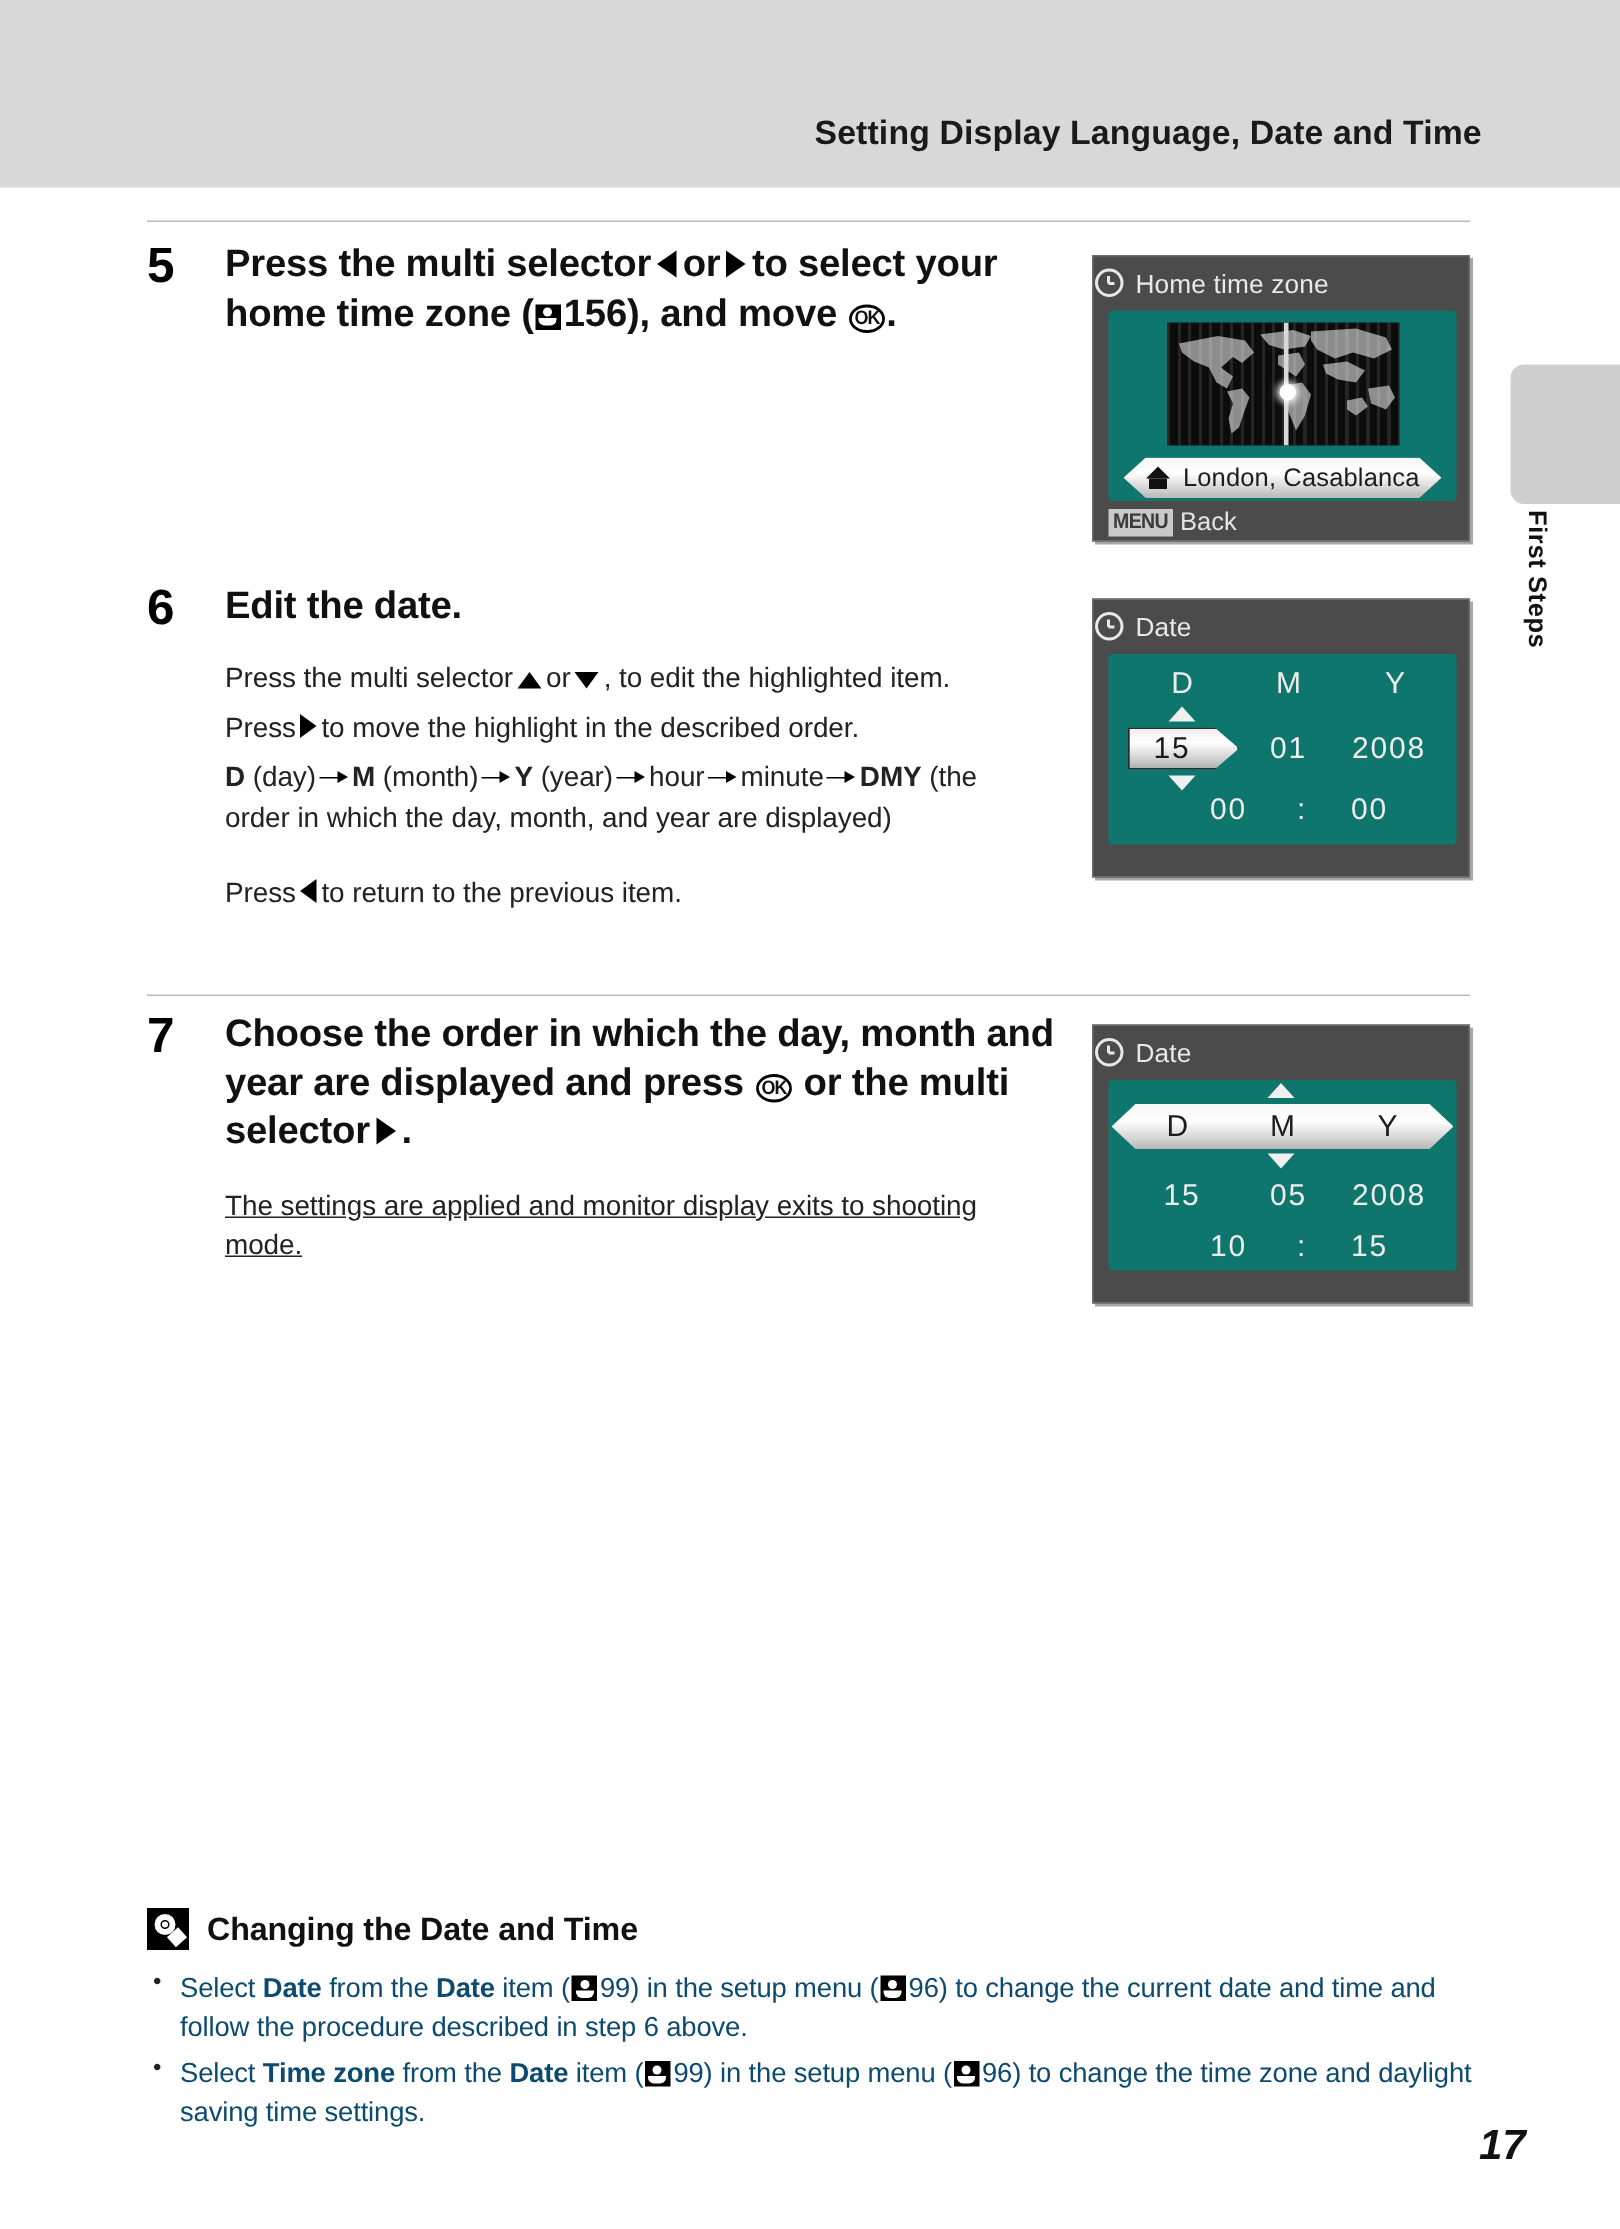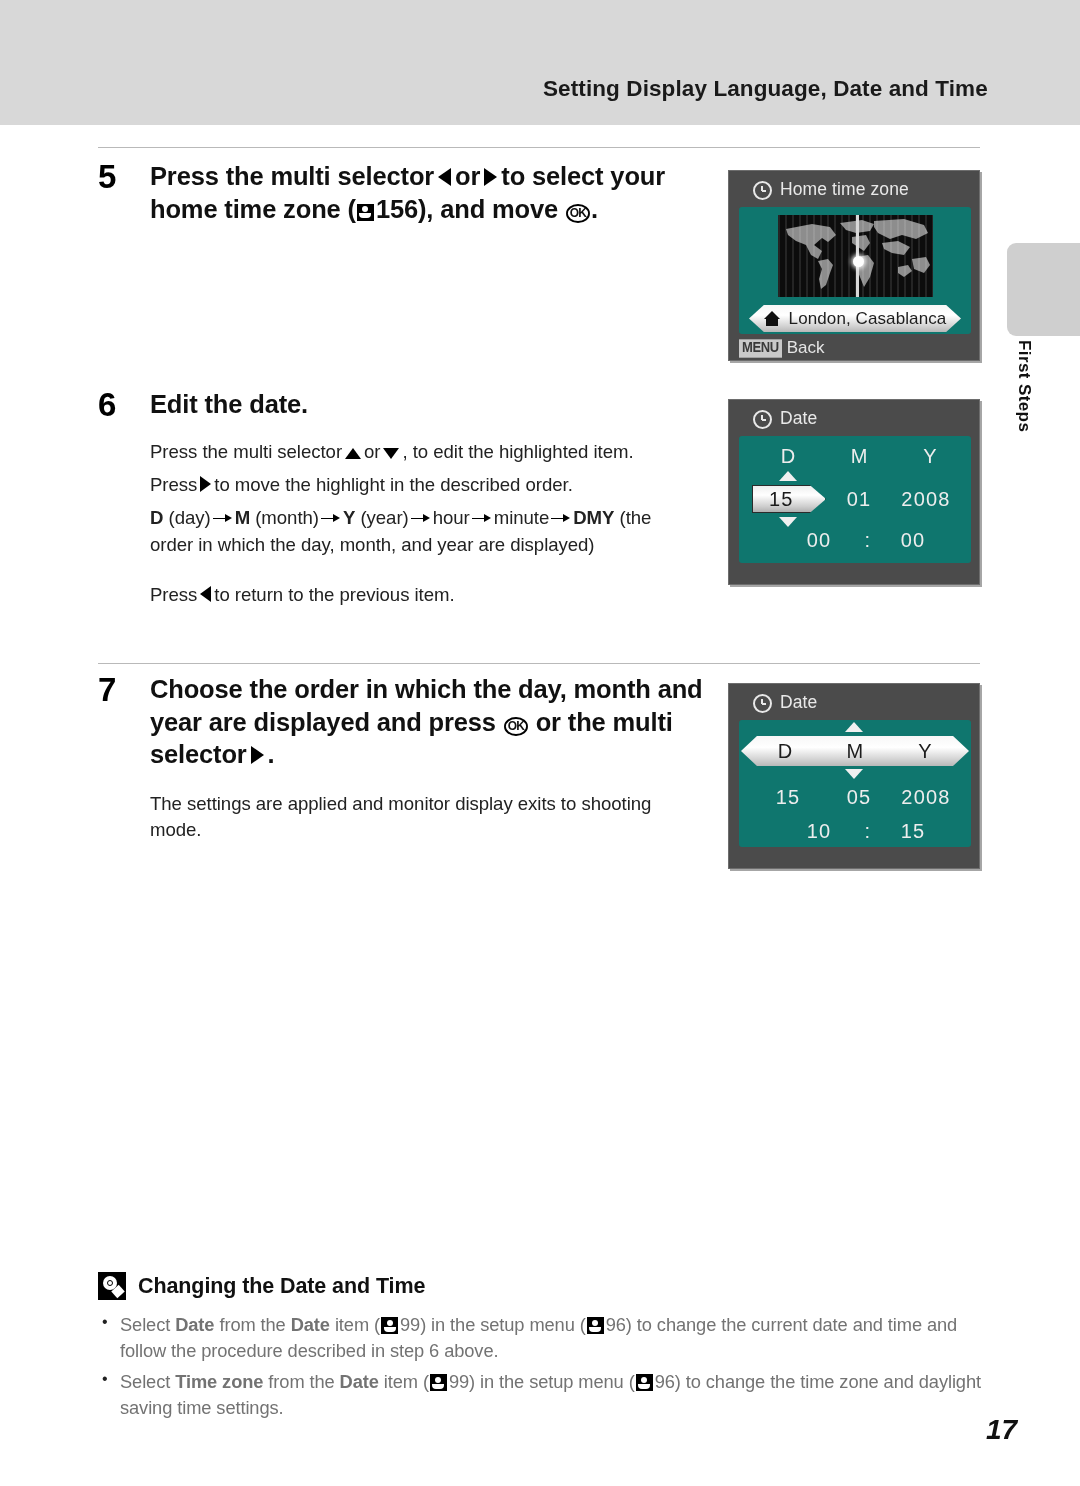--- a/index.html
+++ b/index.html
@@ -163,23 +163,23 @@
 
   
   .cam-screen {
     position: absolute;
     background: #4b4b4b;
     border: 1px solid #6d6d6d;
     box-shadow: 2px 2px 0 rgba(0,0,0,0.35);
   }
   .cam-title-row {
     position: absolute;
-    left: 24px; top: 8px;
+    left: 1px; top: 8px;
     display: flex;
-    align-items: flex-end;
+    align-items: flex-start;
     gap: 8px;
   }
   .clock-icon {
     width: 19px; height: 19px;
     border: 2px solid #e8e8e8;
     border-radius: 50%;
     position: relative;
     flex: 0 0 auto;
   }
   .clock-icon::before {
@@ -362,21 +362,21 @@
     font-weight: bold;
     color: #111;
     letter-spacing: -0.1px;
   }
   #note-list { margin: 12px 0 0 0; padding: 0; list-style: none; }
   #note-list li {
     position: relative;
     padding-left: 22px;
     font-size: 18.3px;
     line-height: 1.43;
-    color: #737373;
+    color: #0c4a6e;
     margin-bottom: 5px;
     letter-spacing: -0.1px;
   }
   #note-list li::before {
     content: "\2022";
     position: absolute; left: 4px; top: -1px;
     font-size: 16px;
     color: #222;
   }
 
@@ -477,21 +477,21 @@
     <div class="dm-value" style="left:94px; top:93px;">:</div>
     <div class="dm-value" style="left:139px; top:93px;">00</div>
   </div>
 </div>
 
 <div class="step" style="left:98px; top:673px; width:610px;">
   <div class="step-num">7</div>
   <div class="step-head" style="margin-left:52px; width:555px;">
     <span>Choose the order in which the day, month and year are displayed and press</span> <span class="ok-btn">OK</span> <span>or the multi selector</span><span class="head-tri-right"></span><span>.</span>
   </div>
-  <div class="step-body" style="margin-left:52px; margin-top:20px; width:520px;">
+  <div class="step-body" style="margin-left:52px; margin-top:20px; width:520px;text-decoration:underline;">
     <p>The settings are applied and monitor display exits to shooting mode.</p>
   </div>
 </div>
 
 <div class="cam-screen" style="left:728px; top:683px; width:252px; height:186px;">
   <div class="cam-title-row">
     <div class="clock-icon"></div>
     <div class="cam-title">Date</div>
   </div>
   <div class="cam-inner" style="left:10px; top:36px; width:232px; height:127px;">

